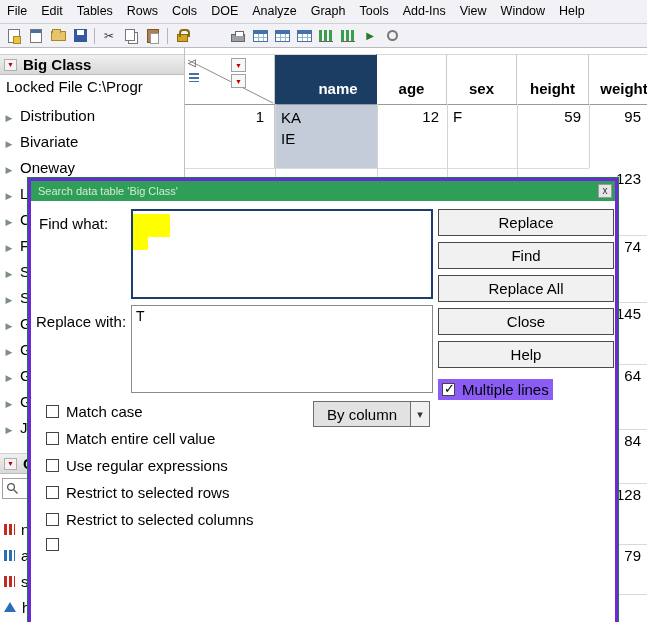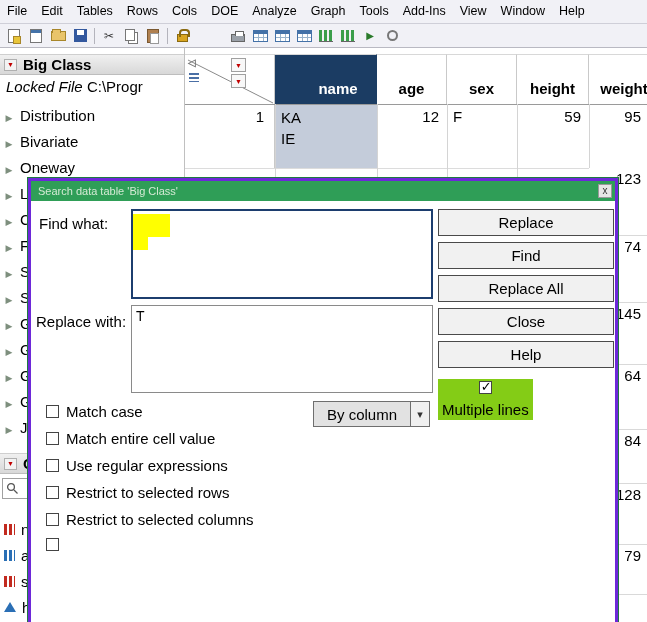--- a/index.html
+++ b/index.html
@@ -46,21 +46,21 @@
     background:#fff; border-right:1px solid #c0c0c0; z-index:5; }
   .panel-hdr { position:absolute; left:0; right:0; height:21px;
     background:linear-gradient(#f0f0f0,#d8d8d8); border-top:1px solid #cfcfcf; border-bottom:1px solid #bdbdbd;
     display:flex; align-items:center; gap:6px; padding-left:4px; }
   .tbl-hdr { top:6px; } .cols-hdr { top:405px; }
   .phdr-title { font-weight:bold; font-size:15px; }
   .red-tri { width:13px; height:12px; background:#f3f3f3; border:1px solid #b0b0b0;
     display:inline-flex; align-items:center; justify-content:center; flex:none; }
   .red-tri::after { content:"▼"; font-size:7px; color:#c00000; line-height:1; }
   .locked { position:absolute; top:30px; left:6px; font-size:15px; white-space:nowrap; }
-  .it { font-style:italic; }
+  .it { }
   .outline { position:absolute; top:54px; left:0; right:0; }
   .oitem { height:26px; display:flex; align-items:center; gap:5px; padding-left:3px; font-size:15px; white-space:nowrap; }
   .disc { width:12px; text-align:center; flex:none; }
   .disc::after { content:"▶"; font-size:9px; color:#7e8f7e; }
   .searchbox { position:absolute; top:430px; left:2px; width:178px; height:21px;
     background:#fff; border:1px solid #a0a0a0; display:flex; align-items:center; padding-left:3px; }
   .colslist { position:absolute; top:468px; left:0; right:0; }
   .citem { height:26px; display:flex; align-items:center; gap:6px; padding-left:4px; font-size:15px; white-space:nowrap; }
   .colicon { width:11px; height:11px; flex:none; }
   .red-bars { background:repeating-linear-gradient(90deg,#c22a1f 0 3px,rgba(0,0,0,0) 3px 5px); }
@@ -128,21 +128,21 @@
   .dbtn { display:block; width:176px; height:27px; margin-bottom:6px; background:#f1f1f1;
     border:1px solid #4a4a4a; font-family:"Liberation Sans",sans-serif; font-size:15px; }
   .chkrow { display:flex; align-items:center; gap:7px; font-size:15px; }
   .cb { width:13px; height:13px; background:#fff; border:1px solid #444; position:relative; flex:none; }
   .cb.checked::after { content:"✓"; position:absolute; left:1px; top:-3px; font-size:13px; color:#000; }
   .lchecks { position:absolute; left:15px; top:202px; }
   .lchecks .chkrow { margin-bottom:10px; }
   .rchecks { position:absolute; left:407px; top:178px; }
   .rchecks .chkrow { margin-bottom:7px; }
   .hlwrap { display:inline-flex; align-items:center; gap:7px; padding:2px 4px; }
-  .hlwrap.hl { background:#84cc16;flex-direction:column; }
+  .hlwrap.hl { background:#8b5cf6; }
   .bycol { position:absolute; left:282px; top:200px; display:flex; }
   .bycol-main { width:98px; height:26px; background:#e2e2e2; border:1px solid #6e6e6e;
     font-size:15px; display:flex; align-items:center; justify-content:center; }
   .bycol-arrow { width:19px; height:26px; background:#f0f0f0; border:1px solid #6e6e6e; border-left:none;
     display:flex; align-items:center; justify-content:center; }
   .bycol-arrow::after { content:"▾"; font-size:11px; color:#333; }
 </style>
 </head>
 <body>
 

